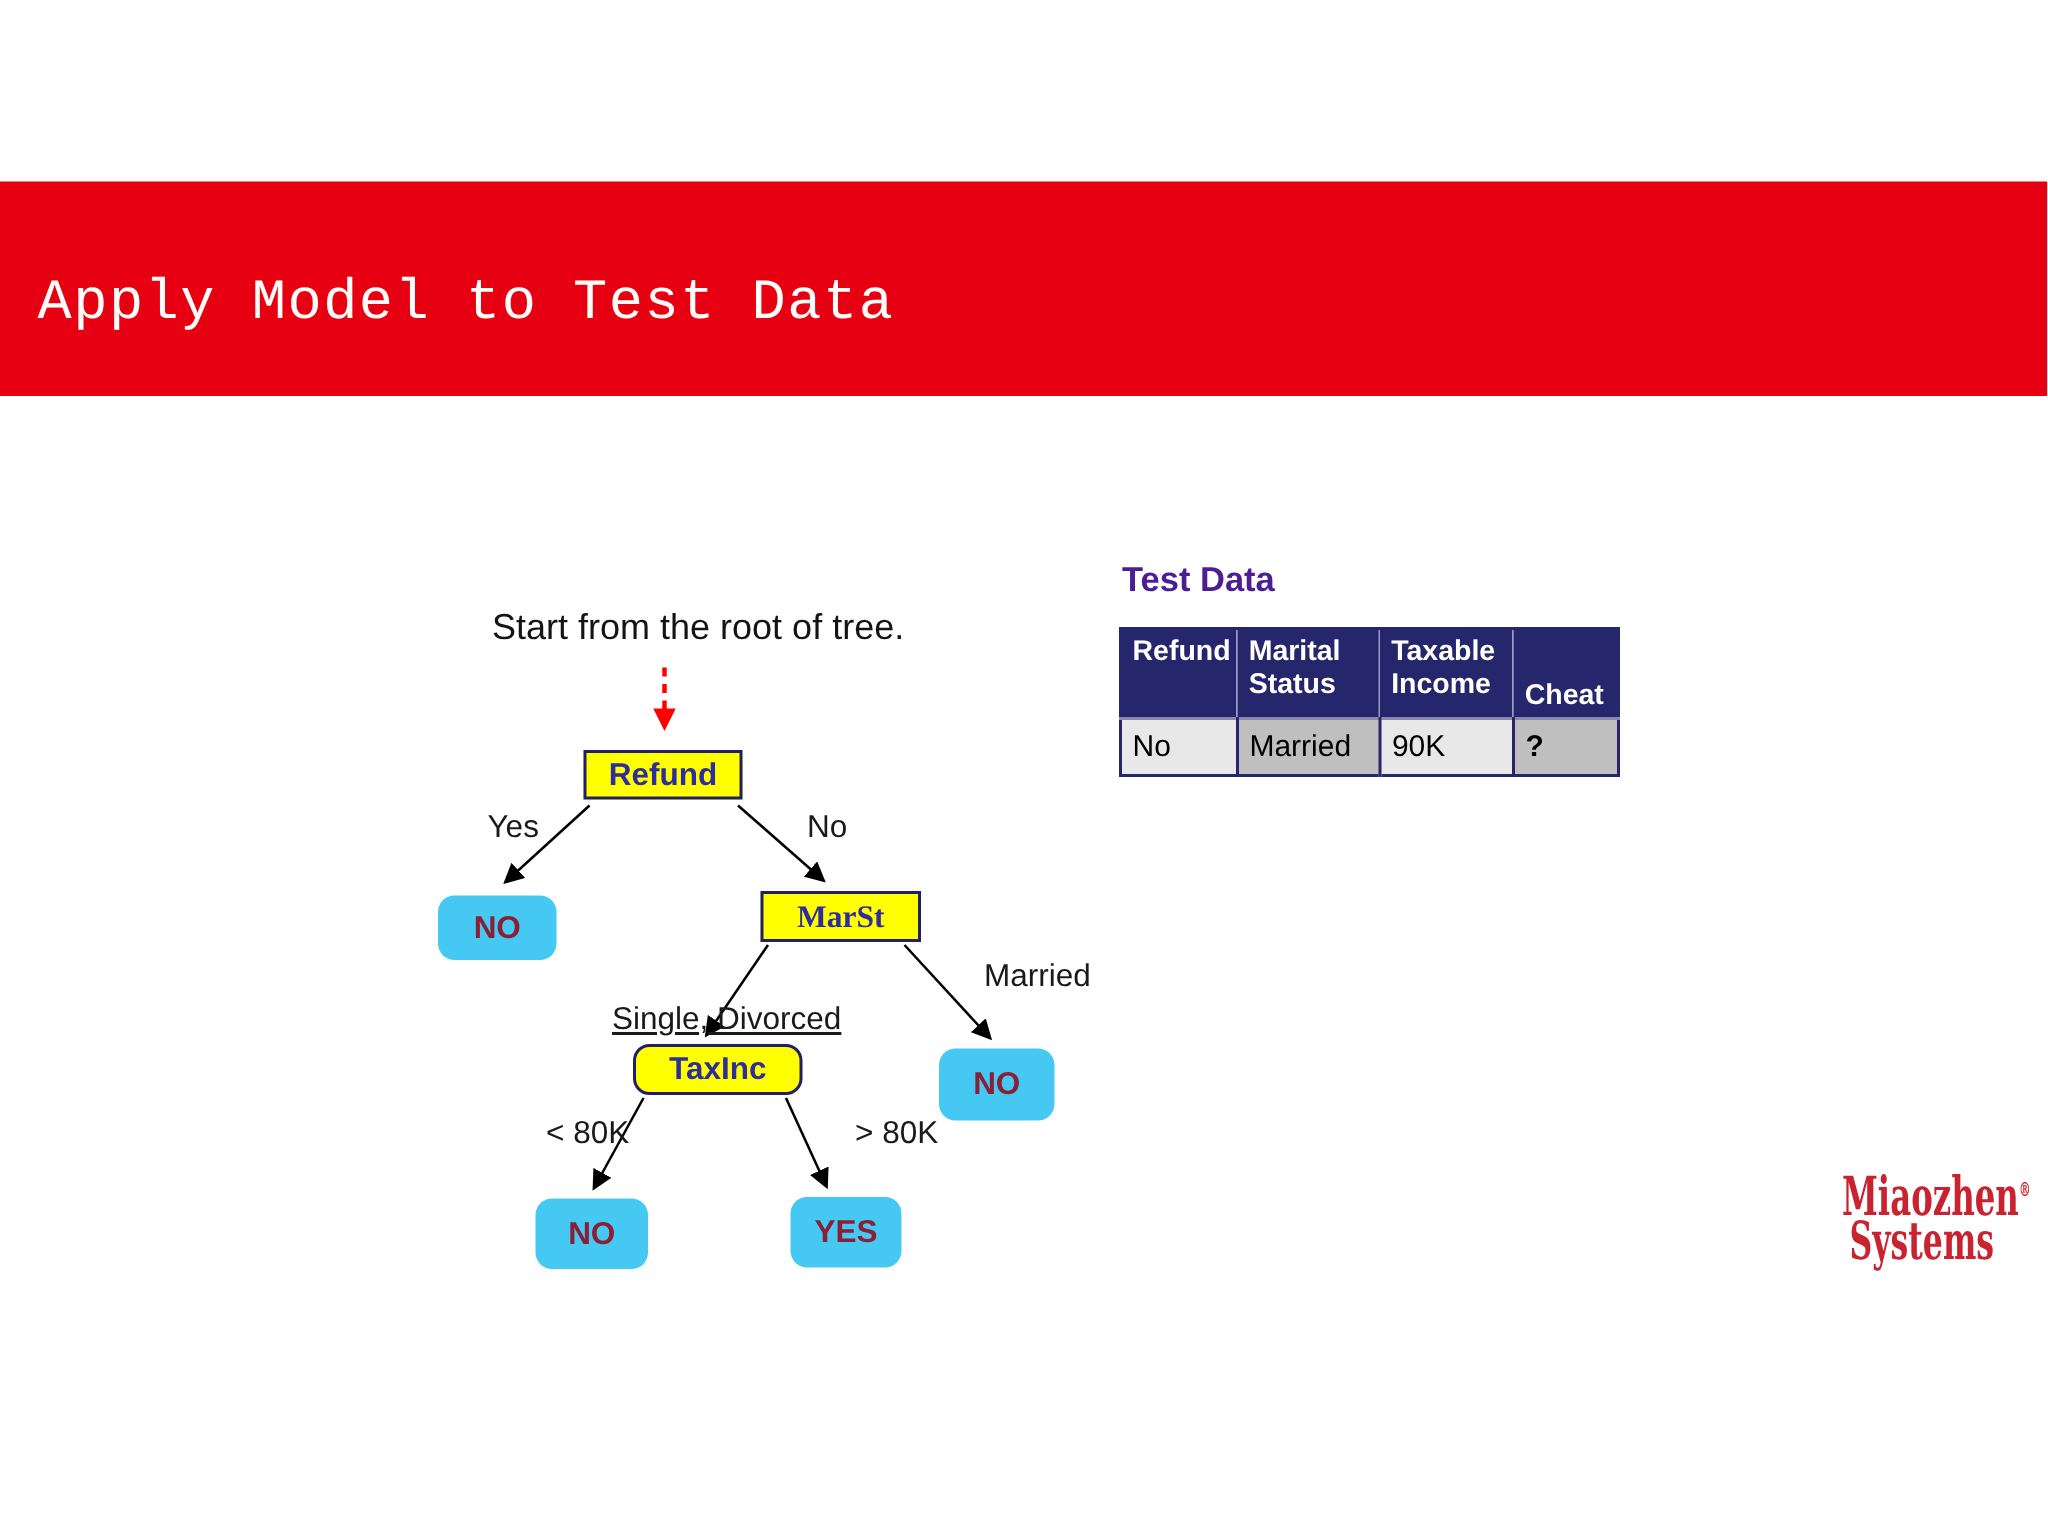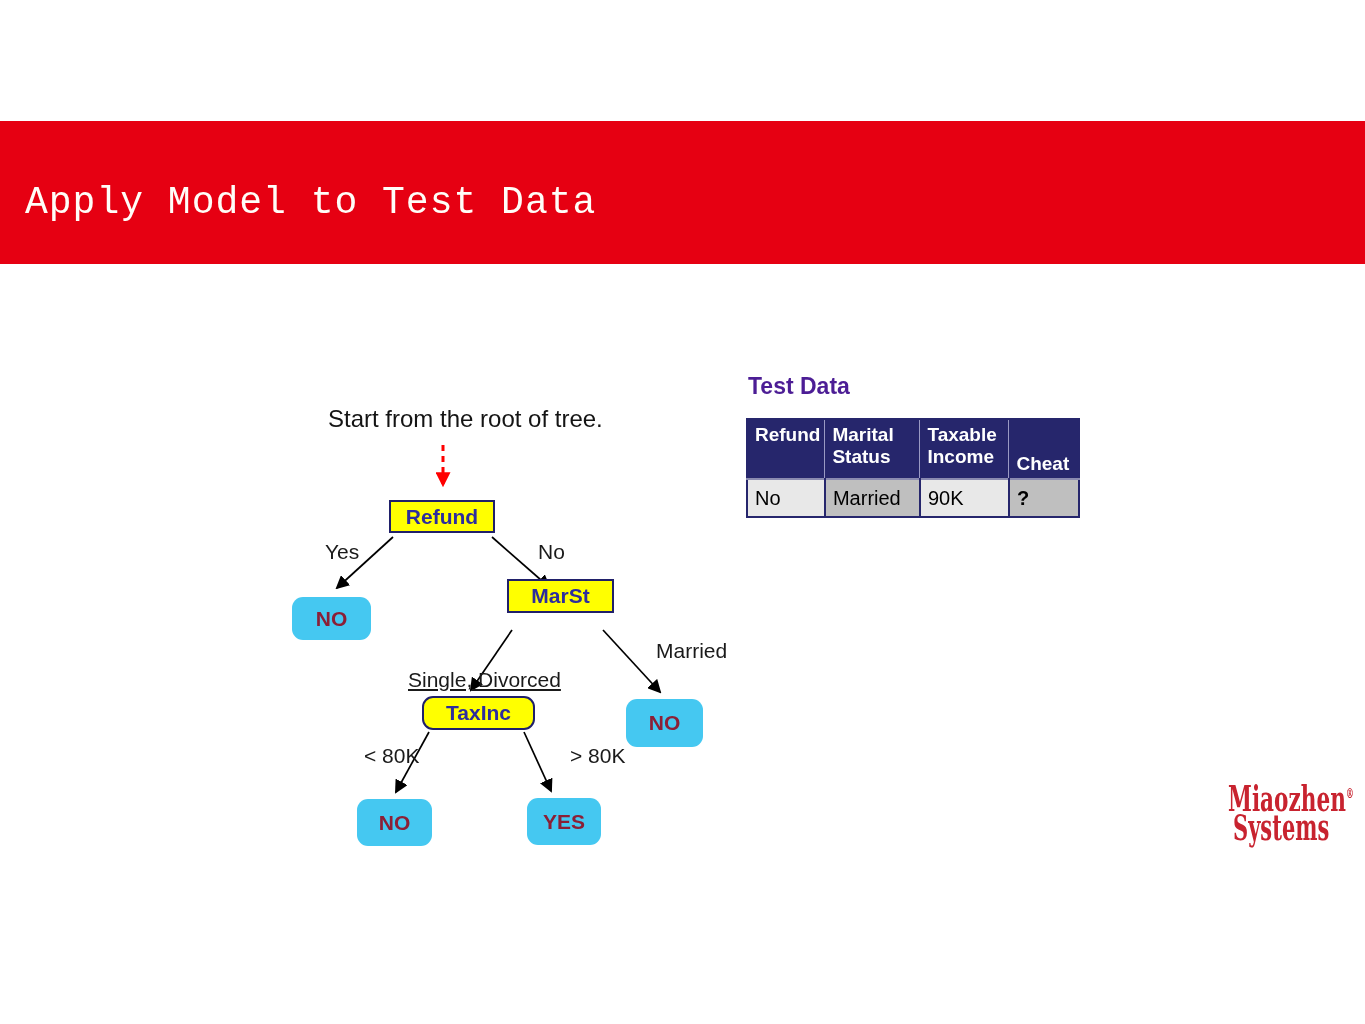--- a/index.html
+++ b/index.html
@@ -38,21 +38,21 @@
     display:flex; align-items:center; justify-content:center;
     white-space:nowrap;
   }
   .leaf {
     position:absolute; background:#45c8f1; border-radius:11px;
     color:#8b1f36; font-weight:bold; font-size:21px;
     display:flex; align-items:center; justify-content:center;
     white-space:nowrap;
   }
   #node-refund { left:389px; top:500px; width:106px; height:33px; }
-  #node-marst  { left:507px; top:579px; width:107px; height:34px; }
+  #node-marst  { left:507px; top:594px; width:107px; height:34px;font-family:Liberation Serif, serif; }
   #node-taxinc { left:422px; top:696px; width:113px; height:34px;border-radius:11px; }
   #leaf-no-left   { left:292px; top:597px; width:79px; height:43px; }
   #leaf-no-right  { left:626px; top:699px; width:77px; height:48px; }
   #leaf-no-bottom { left:357px; top:799px; width:75px; height:47px; }
   #leaf-yes       { left:527px; top:798px; width:74px; height:47px; }
 
   
   .elabel { position:absolute; font-size:21px; color:#1a1a1a; white-space:nowrap; }
   #lbl-yes      { left:325px; top:540px; }
   #lbl-no       { left:538px; top:540px; }

